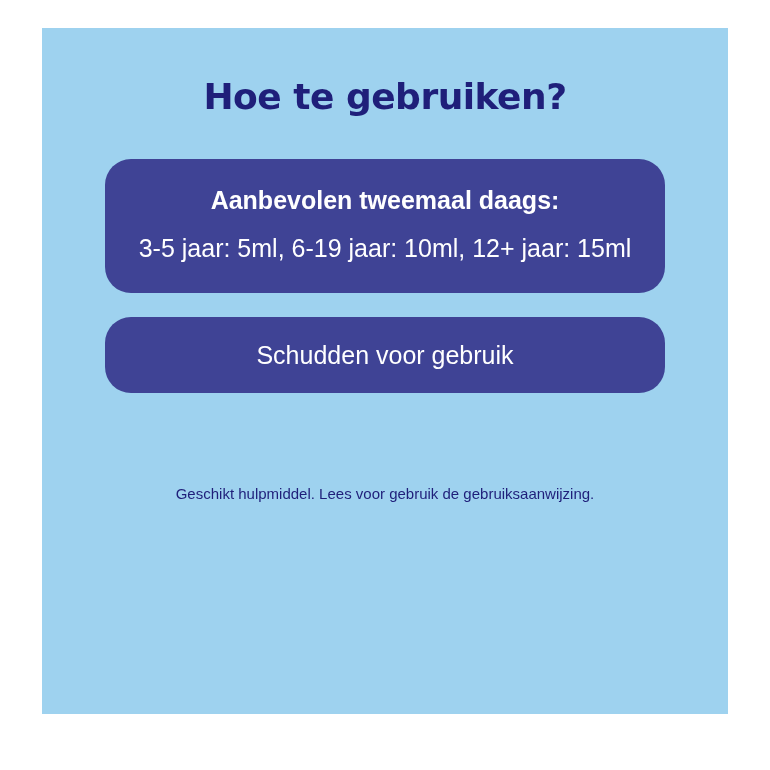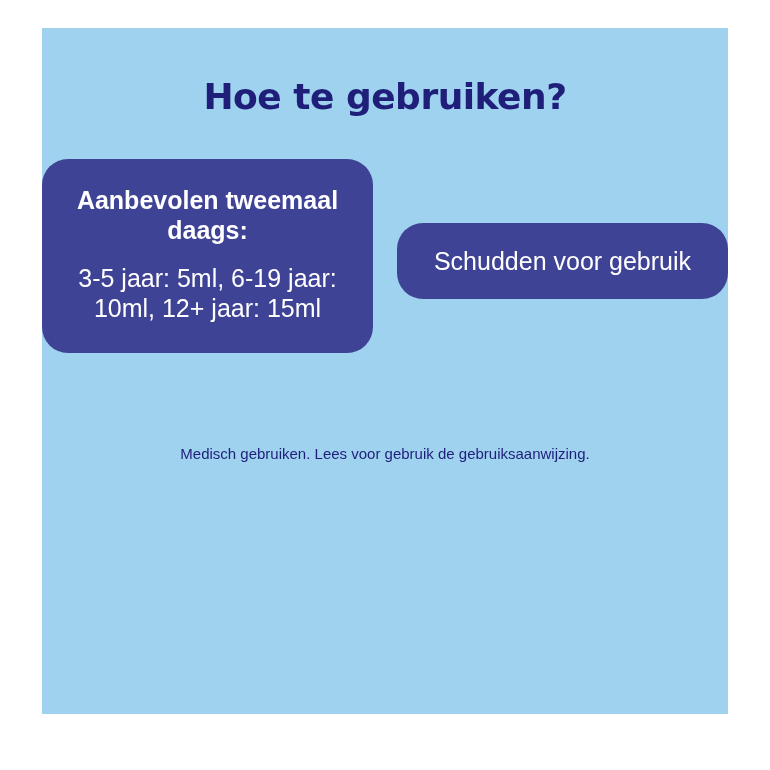--- a/index.html
+++ b/index.html
@@ -31,21 +31,21 @@
     font-size: 36px;
     font-weight: bold;
     letter-spacing: -0.5px;
     text-align: left;
     font-family: "DejaVu Sans", sans-serif;
   }
   .cards {
     margin-top: 42px;
     width: 100%;
     display: flex;
-    flex-direction: row;
+    flex-direction: column;
     align-items: center;
     gap: 24px;
   }
   .card {
     width: 560px;
     background: #3f4395;
     border-radius: 26px;
     color: #ffffff;
     box-sizing: border-box;
     display: flex;
@@ -53,21 +53,20 @@
     align-items: center;
     justify-content: center;
     text-align: center;
   }
   .card-large {
     padding: 26px 18px 30px 18px;
   }
   .card-small {
     padding: 22px 18px;
     min-height: 76px;
-    margin-top: 9px;
   }
   .card-heading {
     font-size: 25px;
     font-weight: bold;
     line-height: 1.2;
     margin-bottom: 18px;
     font-family: "Liberation Sans", sans-serif;
   }
   .card-detail {
     font-size: 25px;
@@ -103,15 +102,15 @@
       <div class="card-detail">3-5 jaar: 5ml, 6-19 jaar: 10ml, 12+ jaar: 15ml</div>
     </div>
 
     <div class="card card-small">
       <div class="card-text">Schudden voor gebruik</div>
     </div>
 
 
   </div>
 
-  <div class="footnote">Medisch gebruiken. Lees voor gebruik de gebruiksaanwijzing.</div>
+  <div class="footnote">Geschikt hulpmiddel. Lees voor gebruik de gebruiksaanwijzing.</div>
 
 </div>
 
 </body></html>

